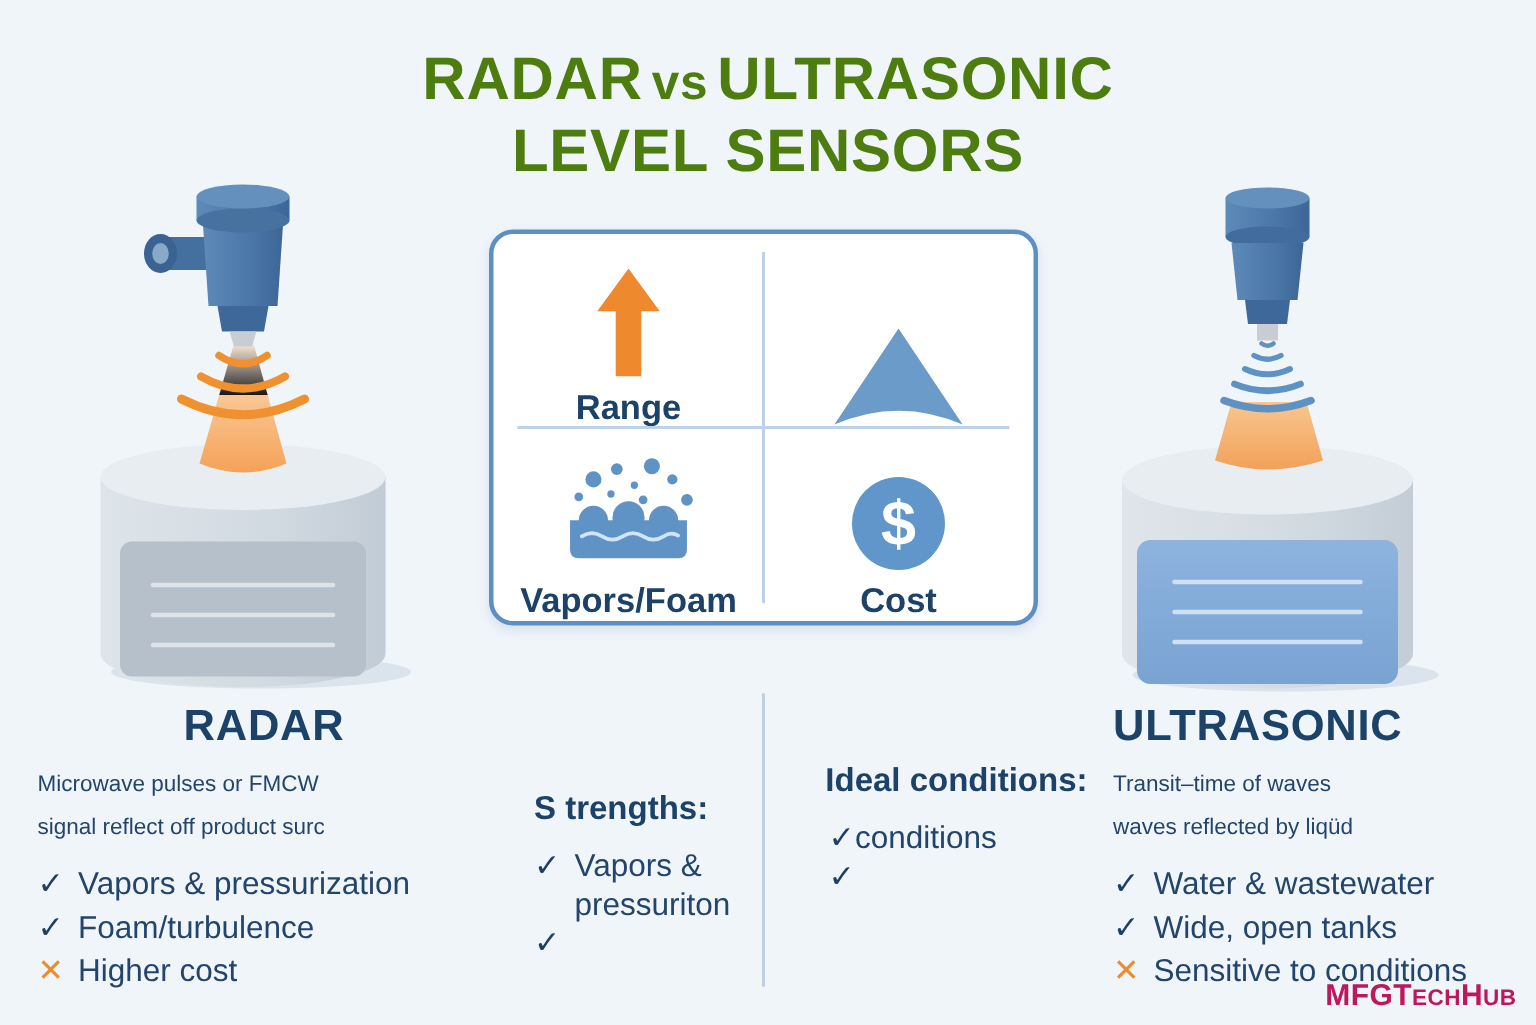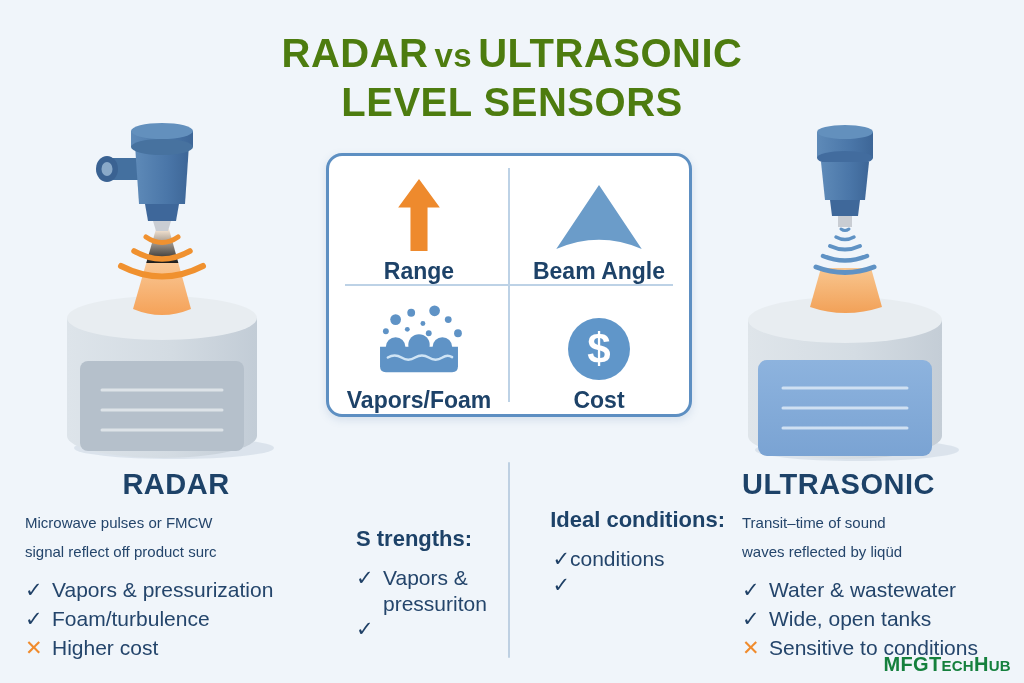--- a/index.html
+++ b/index.html
@@ -51,21 +51,21 @@
   .radar-block { left:25px; top:468px; width:302px; }
   .radar-block h2 { text-align:center; }
   .strengths-block { left:356px; top:526px; width:152px; }
   .ideal-block { left:543px; top:507px; width:182px;text-align:right; }
   .ultra-block { left:742px; top:468px; width:272px; }
 
   .divider-bottom { position:absolute; left:508px; top:462px; width:2px; height:196px;
                     background:#bed0e2; border-radius:1px; }
 
   
-  .logo { position:absolute; right:13px; bottom:7px; font-weight:800; color:#15803d; letter-spacing:.3px; }
+  .logo { position:absolute; right:13px; bottom:7px; font-weight:800; color:#be185d; letter-spacing:.3px; }
   .logo .lg { font-size:20px; }
   .logo .sm { font-size:15px; }
 </style>
 </head>
 <body>
 
 <div id="stage">
 
   <div class="title">
     <div><span>RADAR</span><span class="vs">vs</span><span>ULTRASONIC</span></div>
@@ -172,21 +172,20 @@
       <div class="cmp-cell">
         <svg width="44" height="72" viewBox="0 0 44 76" aria-hidden="true">
           <polygon points="22,0 44,30 31,30 31,76 13,76 13,30 0,30" fill="#ee8a2d"></polygon>
         </svg>
         <div class="cmp-label">Range</div>
       </div>
       <div class="cmp-cell">
         <svg width="92" height="68" viewBox="0 0 92 70" aria-hidden="true">
           <path d="M46,2 L90,68 Q46,49 2,68 Z" fill="#6b9cc9"></path>
         </svg>
-        <div class="cmp-label">Beam Angle</div>
       </div>
       <div class="cmp-cell">
         <svg width="96" height="76" viewBox="0 0 96 78" aria-hidden="true">
           <g fill="#5f93c6">
             <circle cx="24" cy="16" r="5.5"></circle>
               <circle cx="40" cy="9" r="4"></circle>
               <circle cx="52" cy="20" r="2.5"></circle>
             <circle cx="64" cy="7" r="5.5"></circle>
               <circle cx="78" cy="16" r="3.5"></circle>
               <circle cx="14" cy="28" r="3"></circle>
@@ -264,21 +263,21 @@
         </div>
       <div class="bullet">
           <span class="mark check">✓</span>
         </div>
     </div>
   </div>
 
   <div class="tblock ultra-block">
     <h2>ULTRASONIC</h2>
     <div class="desc">
-      <span class="bl">Transit–time of sound</span>
+      <span class="bl">Transit–time of waves</span>
       <span class="bl">waves reflected by liqüd</span>
     </div>
     <div class="bullets">
       <div class="bullet">
           <span class="mark check">✓</span>
           <span>Water &amp; wastewater</span>
         </div>
       <div class="bullet">
           <span class="mark check">✓</span>
           <span>Wide, open tanks</span>

